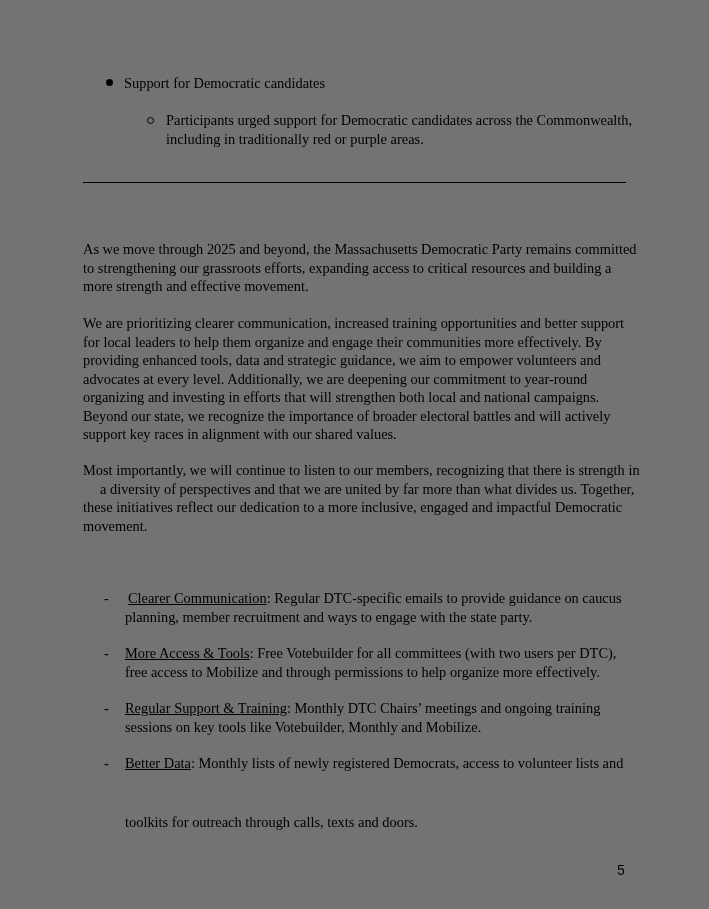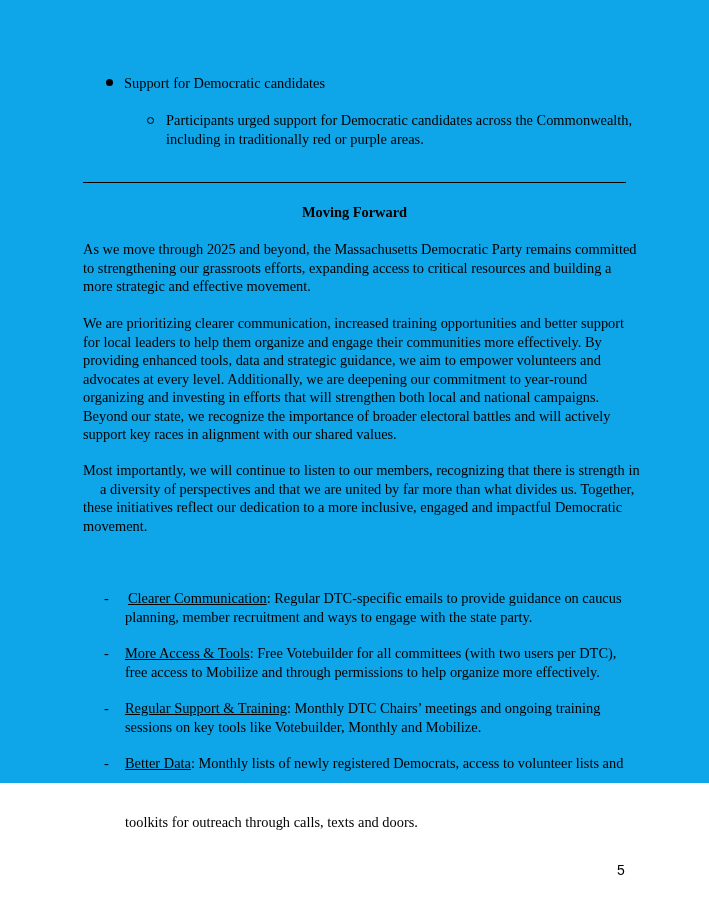--- a/index.html
+++ b/index.html
@@ -12,22 +12,22 @@
       height: 909px;
       position: relative;
       overflow: hidden;
       font-family: "Liberation Serif", serif;
       font-size: 14.4px;
       color: #000000;
     }
     .page {
       position: absolute;
       left: 0; top: 0;
-      width: 709px; height: 783px;
-      background: #0ea5e9;
+      width: 709px; height: 909px;
+      background: #737373;
     }
     .abs { position: absolute; }
     .line { line-height: 18.5px; white-space: nowrap; }
     .bullet-dot {
       position: absolute;
       left: 106px; top: 79px;
       width: 7px; height: 7px;
       border-radius: 50%;
       background: #000;
     }
@@ -70,26 +70,25 @@
     <span class="bullet-dot"></span>
     <div class="abs line" style="left:124px; top:74px;">Support for Democratic candidates</div>
 
     <span class="bullet-circle"></span>
     <div class="abs line" style="left:166px; top:111px;">Participants urged support for Democratic candidates across the Commonwealth,</div>
     <div class="abs line" style="left:166px; top:130px;">including in traditionally red or purple areas.</div>
   </div>
 
   <div class="hr"></div>
 
-  <div class="abs line heading" style="left:0; width:709px; text-align:center; top:203px;">Moving Forward</div>
 
   <div>
     <div class="abs line" style="left:83px; top:240px;">As we move through 2025 and beyond, the Massachusetts Democratic Party remains committed</div>
     <div class="abs line" style="left:83px; top:258.5px;">to strengthening our grassroots efforts, expanding access to critical resources and building a</div>
-    <div class="abs line" style="left:83px; top:277px;">more strategic and effective movement.</div>
+    <div class="abs line" style="left:83px; top:277px;">more strength and effective movement.</div>
   </div>
 
   <div>
     <div class="abs line" style="left:83px; top:314px;">We are prioritizing clearer communication, increased training opportunities and better support</div>
     <div class="abs line" style="left:83px; top:332.5px;">for local leaders to help them organize and engage their communities more effectively. By</div>
     <div class="abs line" style="left:83px; top:351px;">providing enhanced tools, data and strategic guidance, we aim to empower volunteers and</div>
     <div class="abs line" style="left:83px; top:369.5px;">advocates at every level. Additionally, we are deepening our commitment to year-round</div>
     <div class="abs line" style="left:83px; top:388px;">organizing and investing in efforts that will strengthen both local and national campaigns.</div>
     <div class="abs line" style="left:83px; top:406.5px;">Beyond our state, we recognize the importance of broader electoral battles and will actively</div>
     <div class="abs line" style="left:83px; top:425px;">support key races in alignment with our shared values.</div>

